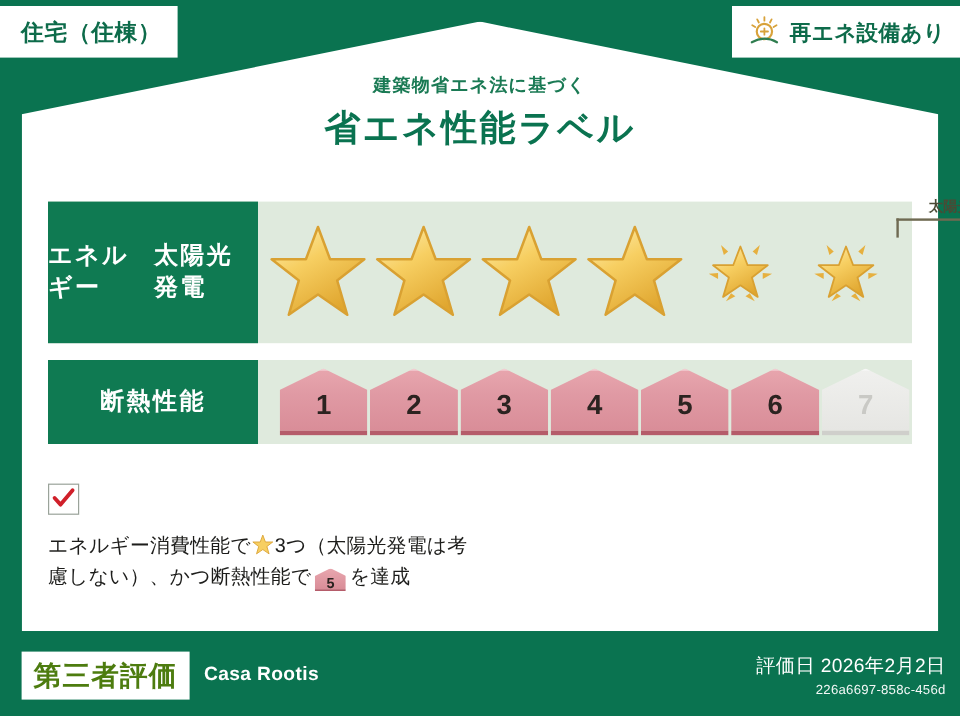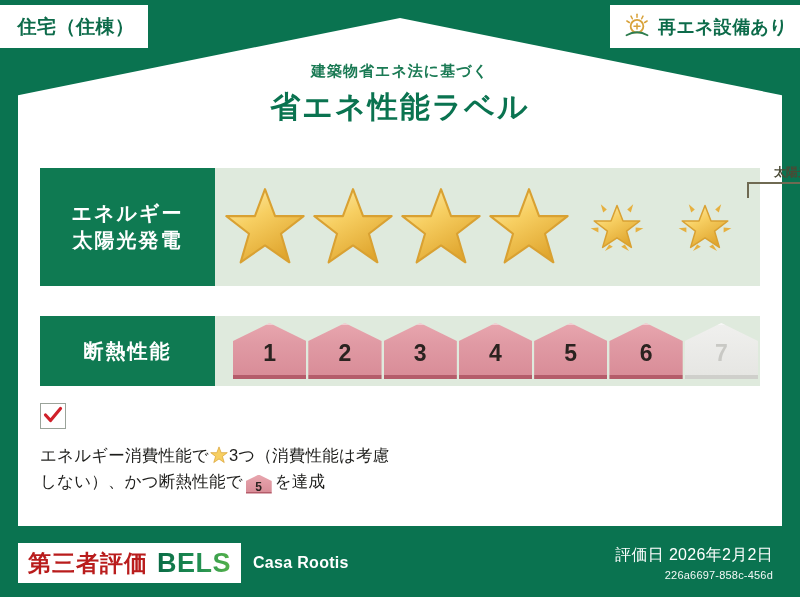--- a/index.html
+++ b/index.html
@@ -53,25 +53,25 @@
     font-size:30px;font-weight:bold;color:#0a7350;letter-spacing:2px;
     margin-top:6px;
   }
 
   
   .perf-row{
     position:absolute;left:40px;width:720px;display:flex;
     background:#dfeadd;
   }
   #row-energy{top:168px;height:118px;}
-  #row-insul{top:316px;height:70px;}
+  #row-insul{top:300px;height:70px;}
 
   .perf-label{
     flex:0 0 175px;background:#0f7a52;color:#fff;
-    display:flex;flex-direction:column;align-items:center;justify-content:center;
+    display:flex;flex-direction:row;align-items:center;justify-content:center;
     font-size:20px;font-weight:bold;line-height:1.35;letter-spacing:2px;
   }
   .perf-body{flex:1;position:relative;}
 
   
   .stars-wrap{
     position:absolute;left:0;top:0;width:100%;height:100%;
     display:flex;align-items:center;padding-left:6px;box-sizing:border-box;
   }
   .star-cell{width:88px;height:100%;position:relative;display:flex;
@@ -153,31 +153,31 @@
 
   
   .footer{
     position:absolute;left:0;bottom:0;width:800px;height:68px;
     background:#0a7350;display:flex;align-items:center;
   }
   .bels-box{
     margin-left:18px;background:#fff;height:40px;display:flex;
     align-items:center;padding:0 10px;gap:9px;
   }
-  .bels-jp{font-size:23px;font-weight:bold;color:#b91c1c;letter-spacing:1px;}
+  .bels-jp{font-size:23px;font-weight:bold;color:#4d7c0f;letter-spacing:1px;}
   .bels-en{
     font-size:27px;font-weight:bold;letter-spacing:.5px;
     background:linear-gradient(90deg,#0a6b46 0%,#1f8d52 55%,#56b24a 100%);
     -webkit-background-clip:text;background-clip:text;color:transparent;
   }
   .project-name{
     margin-left:12px;color:#fff;font-size:16px;letter-spacing:.3px;font-weight:bold;
   }
   .footer-right{
-    margin-left:auto;margin-right:27px;text-align:right;color:#fff;
+    margin-left:auto;margin-right:12px;text-align:right;color:#fff;
   }
   .eval-date{font-size:16px;letter-spacing:.3px;}
   .eval-id{font-size:11px;margin-top:3px;letter-spacing:.2px;opacity:.95;}
 </style>
 </head>
 <body>
 
 <div id="label-root">
 
   <div class="house-panel"></div>
@@ -326,32 +326,31 @@
       <div class="crit-head">
         <span class="check-box">
           <svg width="20" height="20" viewBox="0 0 20 20">
             <path d="M2.5 10 L7.5 15.5 L17.5 3.5" stroke="#d0202a" stroke-width="3.2" fill="none" stroke-linecap="round" stroke-linejoin="round"></path>
           </svg>
         </span>
         <span class="crit-title">ZEH水準</span>
       </div>
       <div class="crit-desc"><span>エネルギー消費性能で</span><svg class="inline-star" viewBox="0 0 100 100">
             <polygon points="50,5 62,37 96,37 69,58 79,92 50,72 21,92 31,58 4,37 38,37" fill="#f7cf62" stroke="#d9a132" stroke-width="4" stroke-linejoin="round"></polygon>
-          </svg><span>3つ（消費性能</span><span>は考慮しない）、かつ断熱性能で</span><span class="inline-grade"><span class="shape"></span><span class="num">5</span></span><span>を達成</span></div>
+          </svg><span>3つ（太陽光発電</span><span>は考慮しない）、かつ断熱性能で</span><span class="inline-grade"><span class="shape"></span><span class="num">5</span></span><span>を達成</span></div>
     </div>
 
     <div class="crit-col">
     </div>
 
   </div>
 
   <div class="footer">
     <div class="bels-box">
       <span class="bels-jp">第三者評価</span>
-      <span class="bels-en">BELS</span>
     </div>
     <span class="project-name">Casa Rootis</span>
     <div class="footer-right">
       <div class="eval-date">評価日 2026年2月2日</div>
       <div class="eval-id">226a6697-858c-456d</div>
     </div>
   </div>
 
 </div>
 

